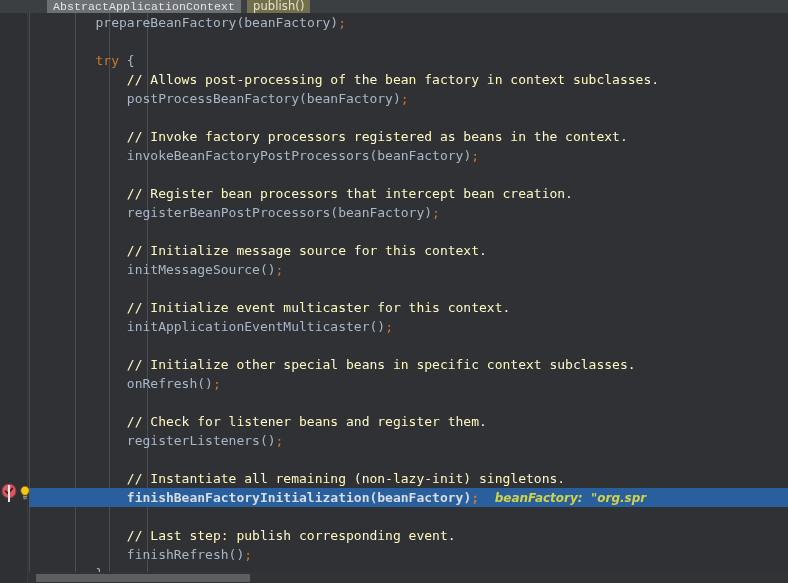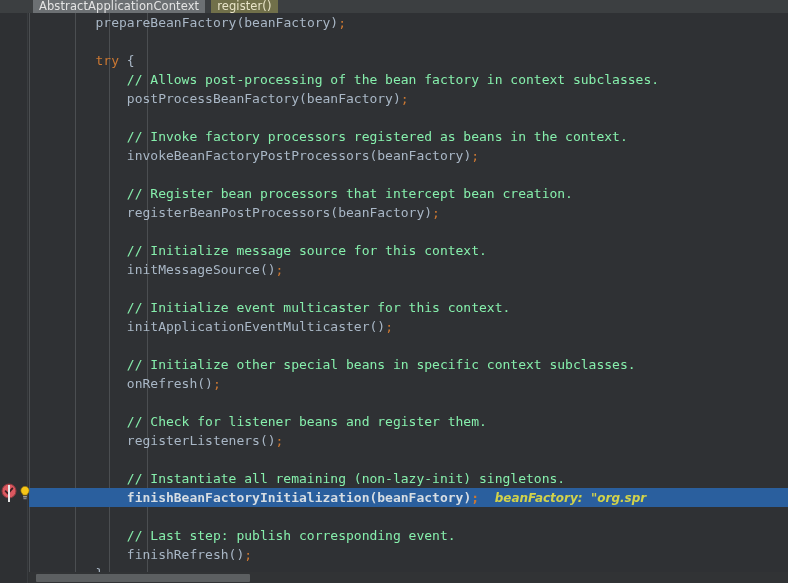--- a/index.html
+++ b/index.html
@@ -38,22 +38,23 @@
     font-size: 11.5px;
     letter-spacing: 0.1px;
     padding: 0 6px;
     color: #d6d6d6;
     white-space: nowrap;
     box-sizing: border-box;
     overflow: hidden;
   }
   .crumb-class {
     background: #6c7073;
-    margin-left: 33px;
+    margin-left: 47px;
     color: #e4e4e4;
+    font-family: Liberation Mono, monospace;
   }
   .crumb-method {
     background: #71704a;
     margin-left: 6px;
     color: #e8e4c8;
   }
 
   
   .gutter {
     position: absolute;
@@ -100,21 +101,21 @@
   .ln {
     position: relative;
     height: 19px;
     line-height: 19px;
     white-space: pre;
     padding-left: 4px;
   }
 
   
   .t-plain   { color: #a9b7c6; }
-  .t-comment { color: #86efac; }
+  .t-comment { color: #fef9c3; }
   .t-kw      { color: #cc7832; }
   .t-punc    { color: #a9b7c6; }
   .t-semi    { color: #cc7832; }
   .t-brace   { color: #a9b7c6; }
   .t-hint    { color: #d2d24a; font-style: italic;
                font-family: "DejaVu Sans", "Liberation Sans", sans-serif;
                font-size: 12px; }
 
   
   .hl-row {
@@ -167,21 +168,21 @@
     border-radius: 1px;
   }
 </style>
 </head>
 <body>
 
 <div id="app">
 
   <div class="breadcrumb-bar">
     <div class="crumb crumb-class">AbstractApplicationContext</div>
-    <div class="crumb crumb-method">register()</div>
+    <div class="crumb crumb-method">publish()</div>
   </div>
 
   <div class="gutter"></div>
 
   <svg class="breakpoint-icon" viewBox="0 0 16 16">
     <circle cx="8" cy="8" r="7" fill="#db5860" stroke="#8f3a3f" stroke-width="1"></circle>
     <path d="M4.6 8.2 L6.9 10.6 L11.4 5.4" fill="none" stroke="#3a2022" stroke-width="1.8" stroke-linecap="round" stroke-linejoin="round"></path>
   </svg>
 
   <div class="editor">

